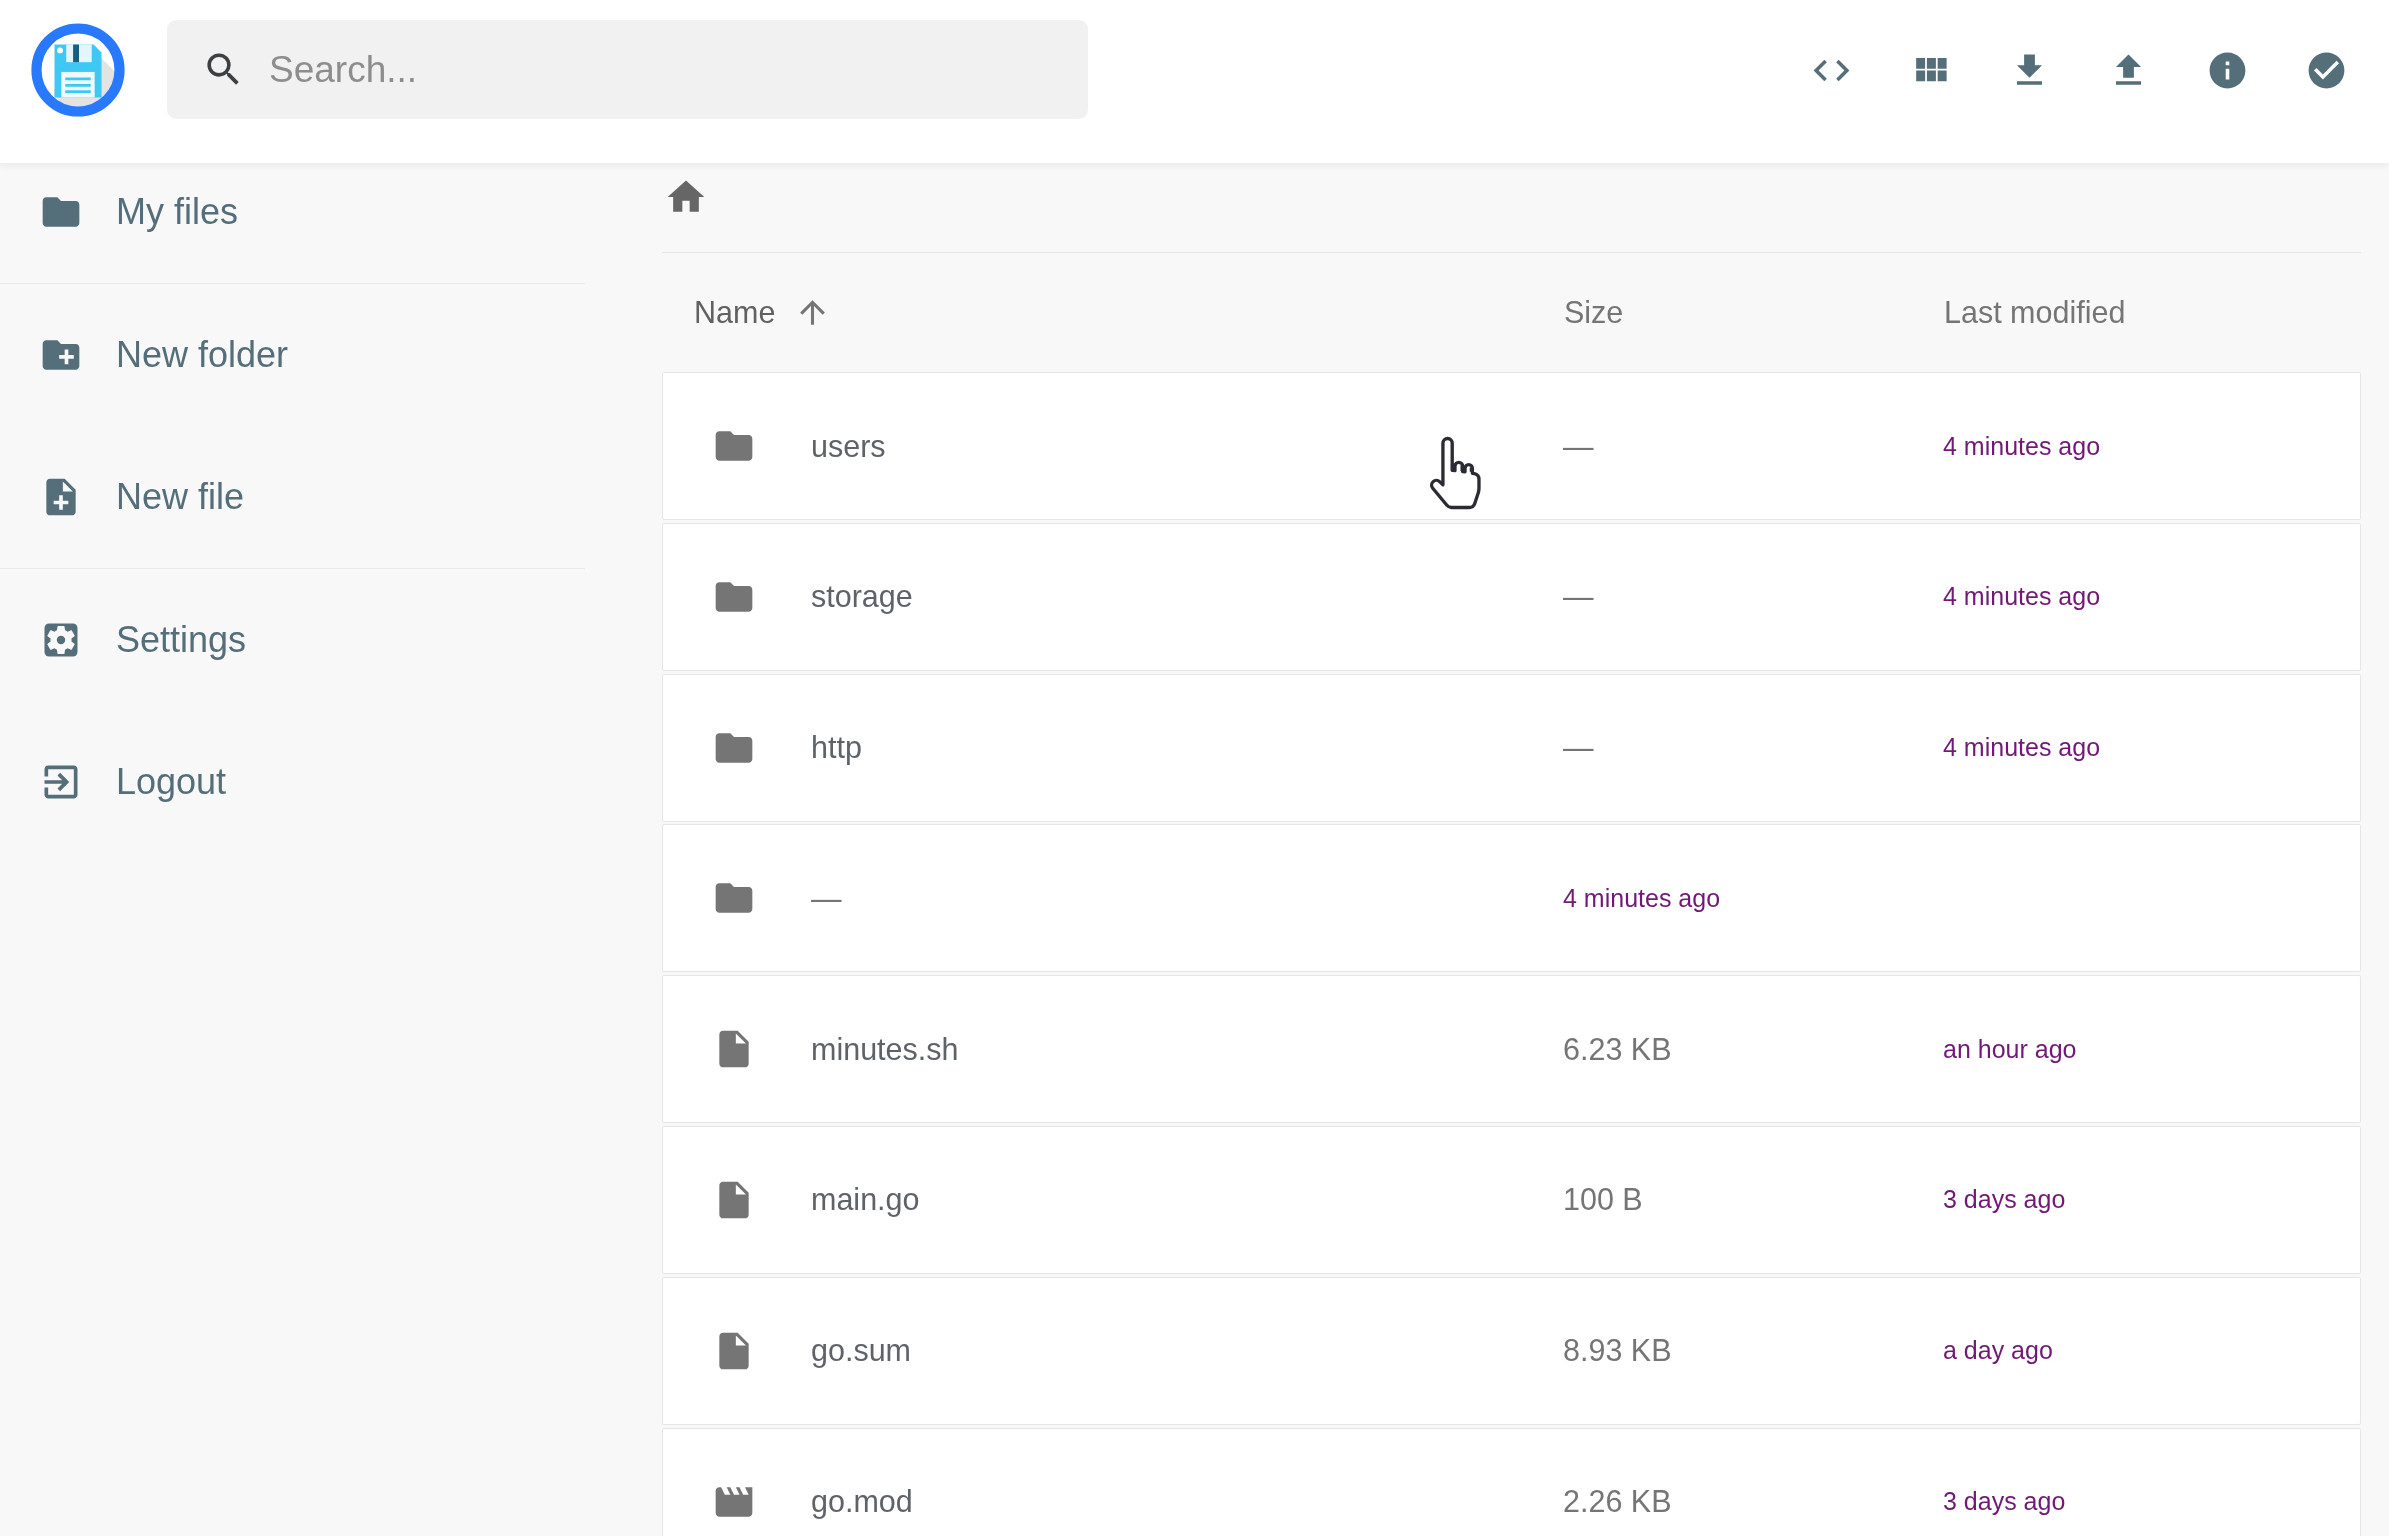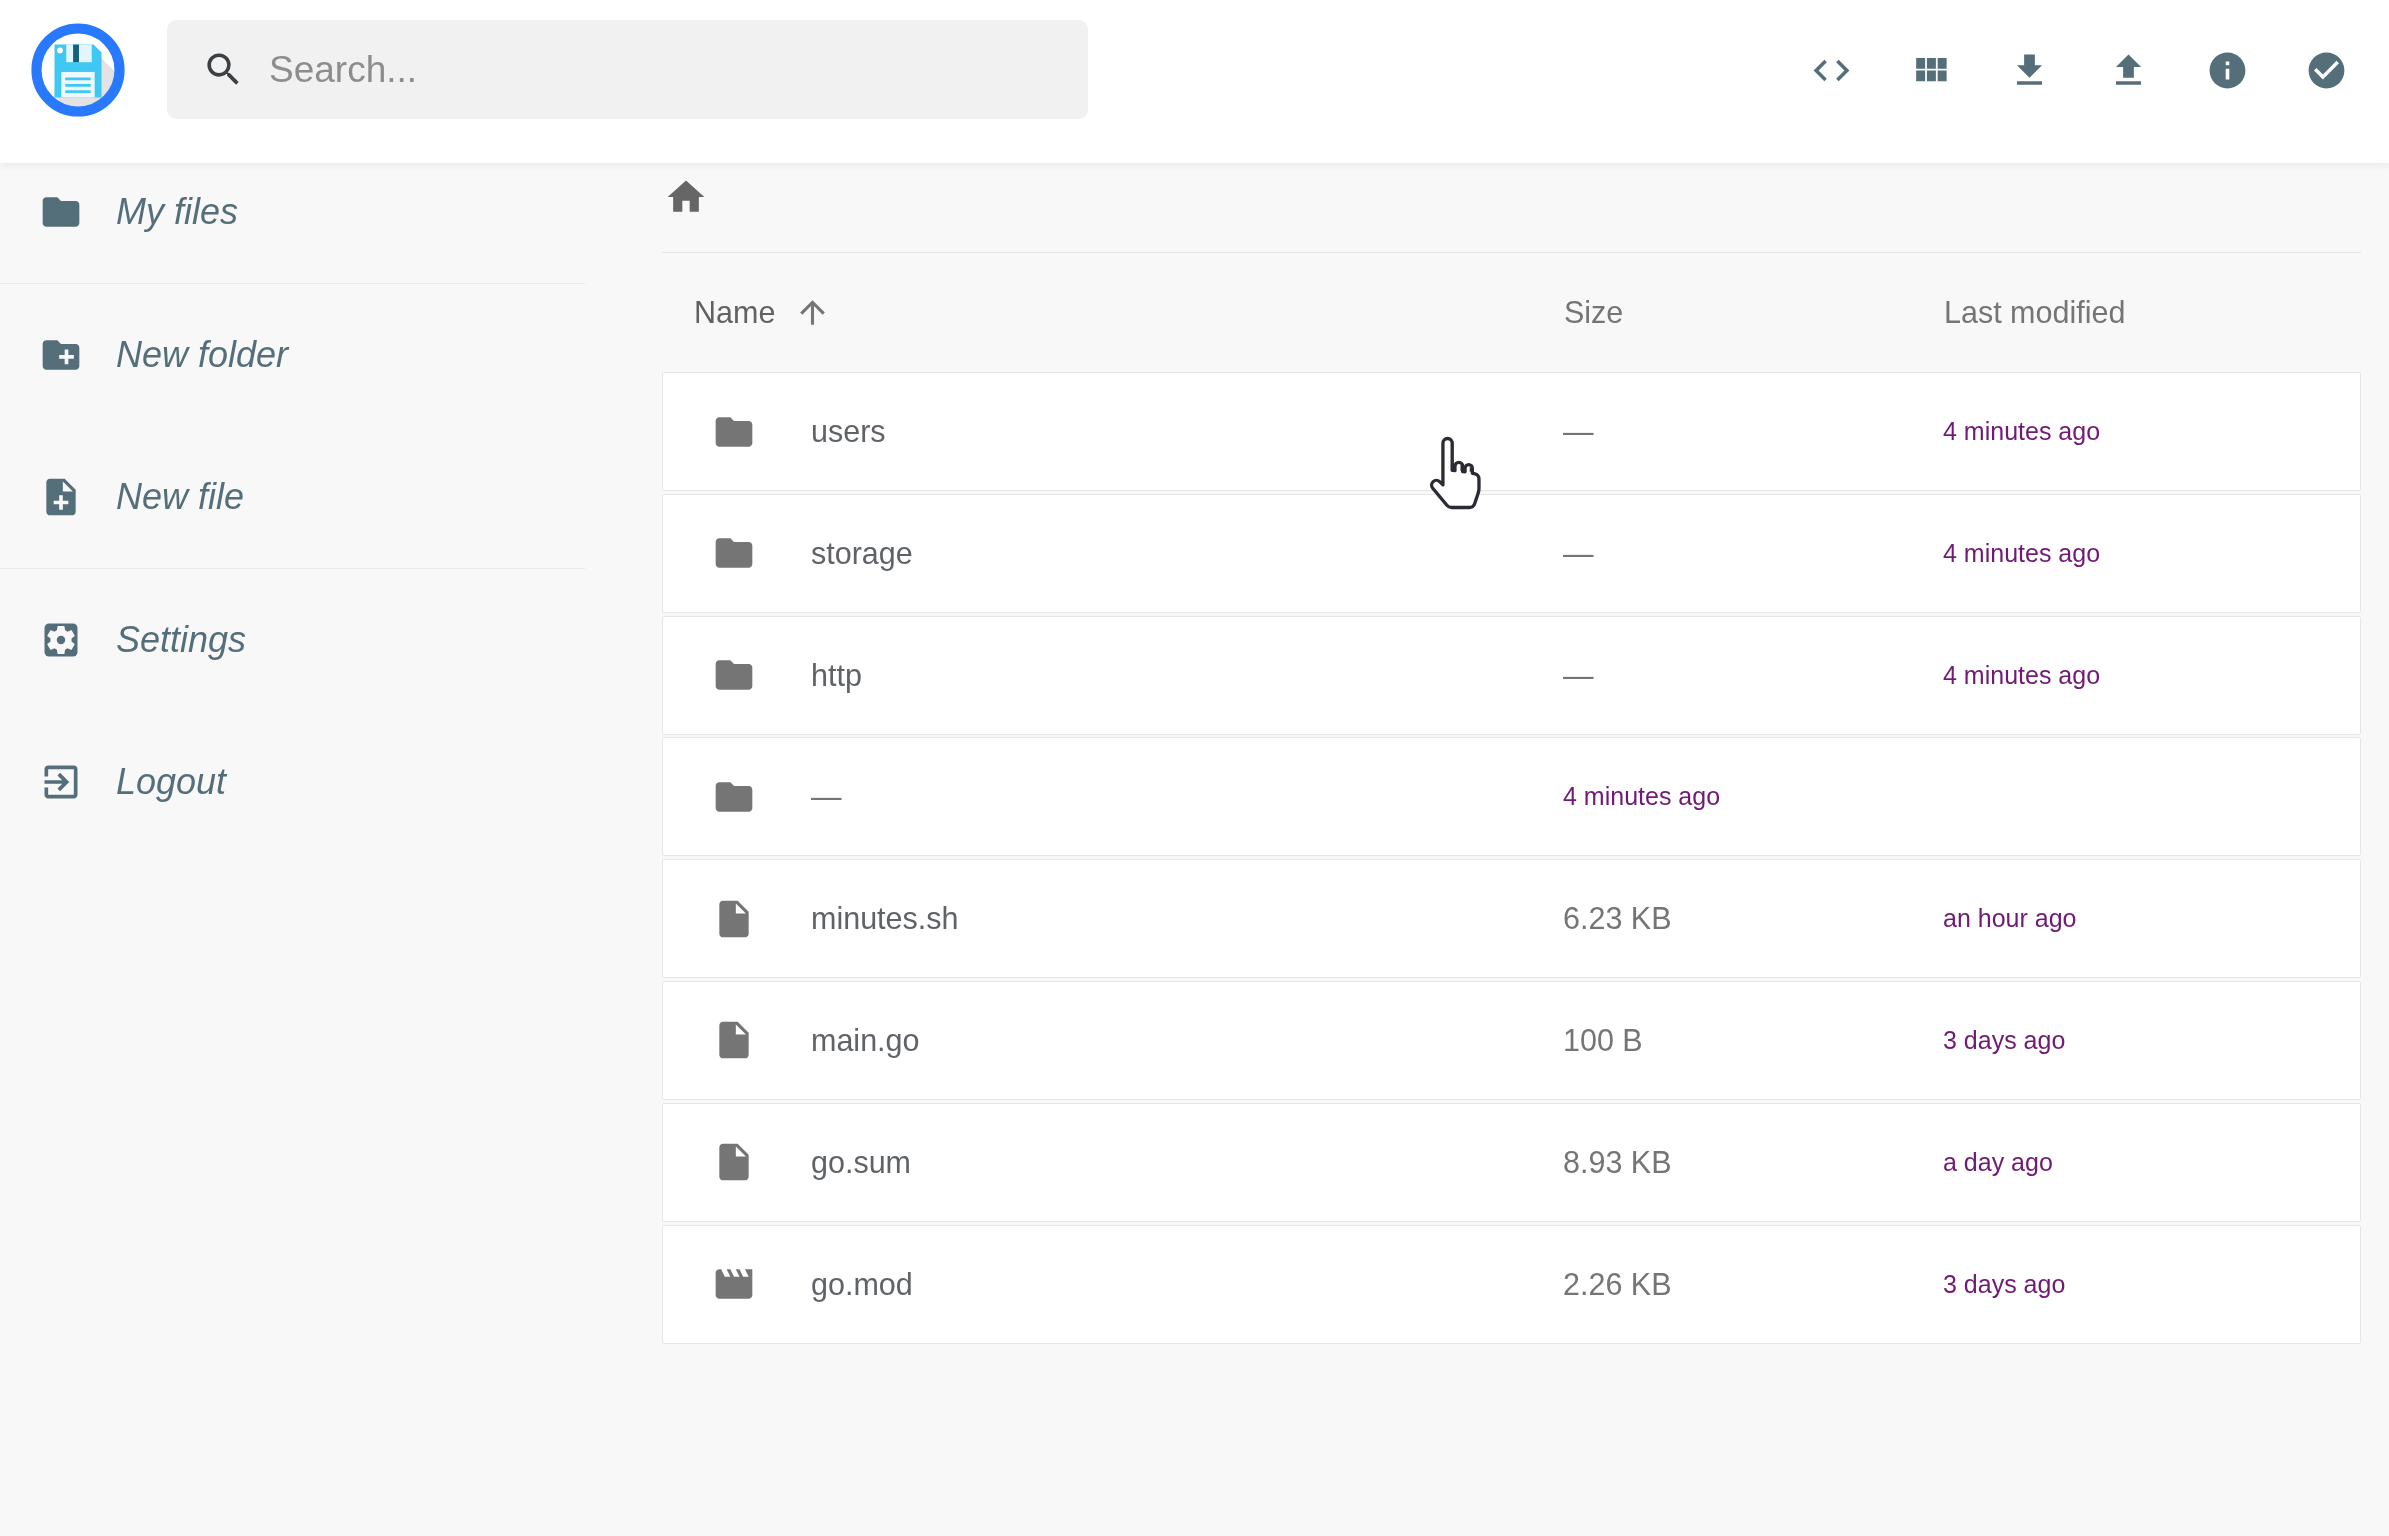--- a/index.html
+++ b/index.html
@@ -60,21 +60,20 @@
     position: absolute; top: 141px; left: 0; bottom: 0;
     width: 585px;
   }
   .side-item {
     height: 142px;
     display: flex; align-items: center;
     padding-left: 39px;
     color: #546e7a;
     font-size: 36px;
     cursor: pointer;
-    font-style: italic;
   }
   .side-item .side-icon { width: 44px; height: 44px; margin-right: 33px; flex: none; }
   .side-item .side-icon svg { width: 44px; height: 44px; display: block; }
   .side-divider { border-top: 1.9px solid #e9e9e9; height: 0; }
   .side-footer {
     margin-top: 67px; padding-left: 50px;
     font-size: 19.4px; color: #9a9a9a; line-height: 1.55;
   }
   .side-footer .side-link { display: block; color: #9a9a9a; text-decoration: none; cursor: pointer; }
 
@@ -103,21 +102,21 @@
     padding-left: 32px;
     display: flex; align-items: center; gap: 18.5px;
     font-weight: normal; color: #616161;
     cursor: pointer;
   }
   .lh-name .sort-glyph { width: 37px; height: 37px; color: #757575; }
   .lh-name .sort-glyph svg { width: 37px; height: 37px; display: block; }
   .lh-col { color: #757575; cursor: pointer; }
 
   .row {
-    height: 119px;
+    height: 148px;
     margin-bottom: 2.8px;
     background: #ffffff;
     border: 1.9px solid #e6e6e6;
     border-radius: 1.9px;
     display: grid;
     grid-template-columns: 148px 752px 380px 1fr;
     align-items: center;
     cursor: pointer;
   }
   .row .row-icon { width: 44px; height: 44px; color: #757575; margin-left: 49px; }

